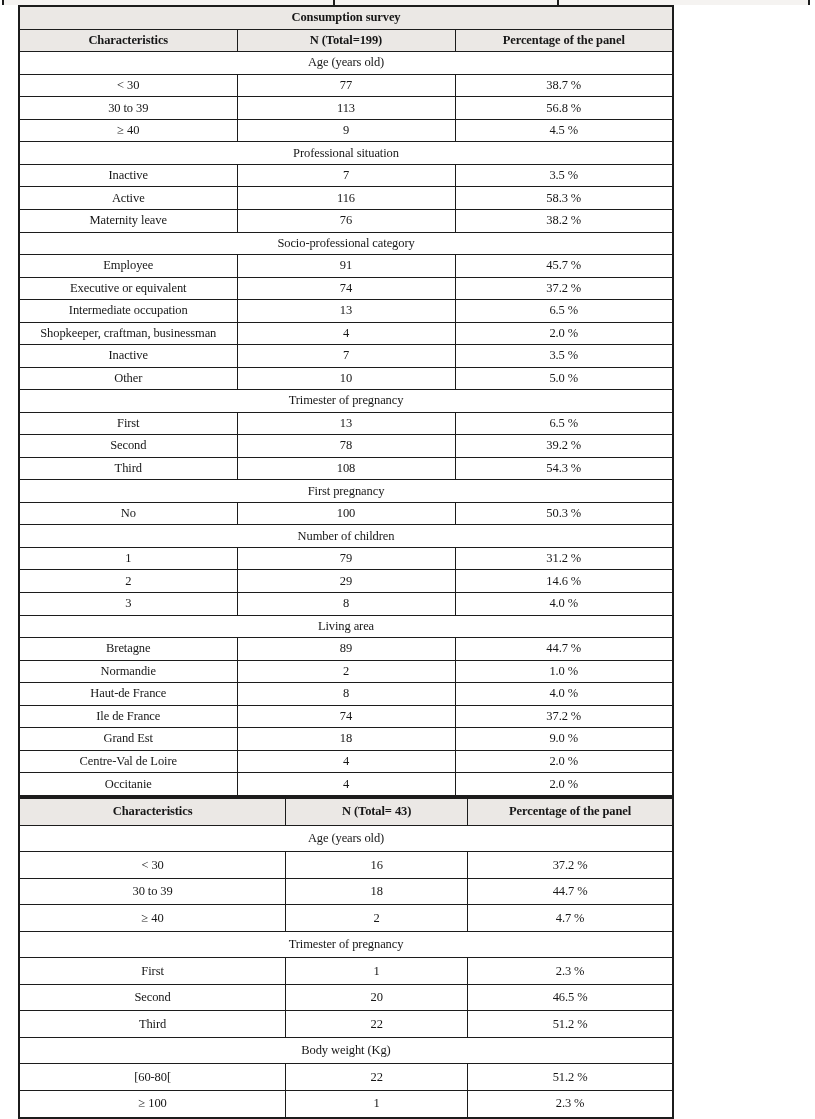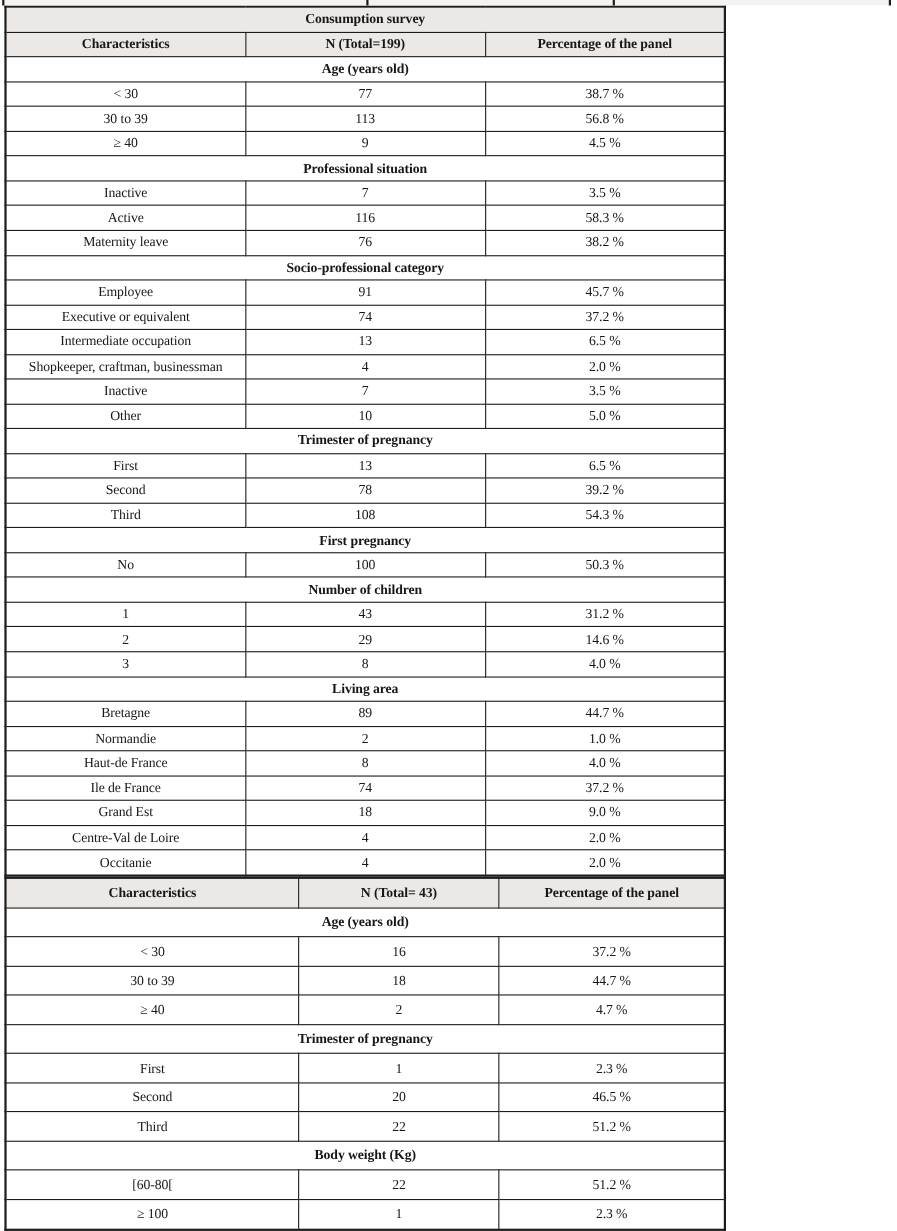--- a/index.html
+++ b/index.html
@@ -28,21 +28,21 @@
     position:relative;
     box-sizing:border-box;
   }
   .fragment-row .divider{
     position:absolute;top:0;bottom:0;width:1.5px;background:var(--border);
   }
   .fragment-row .divider.d1{left:329px;}
   .fragment-row .divider.d2{left:553px;}
 
   table.data-table{
-    margin-left:4px;
+    margin-left:18px;
     width:656px;
     border-collapse:collapse;
     table-layout:fixed;
     border:2px solid var(--border);
   }
   table.data-table.t0{height:792px;}
   table.data-table.t1{height:322px;}
   table.data-table td{
     border:1.5px solid var(--border);
     text-align:center;
@@ -56,21 +56,21 @@
     white-space:nowrap;
   }
   td.col-0{width:41.0%;}
   td.col-1{width:27.7%;}
   td.col-2{width:31.3%;}
   tr.header-row td{
     background:var(--header-bg);
     font-weight:bold;
   }
   tr.section-row td{
-    font-weight:bold;
+    font-weight:normal;
     background:var(--row-bg);
   }
 </style>
 </head>
 <body>
 
 <div id="canvas">
   <div class="fragment-row">
     <span class="divider d1"></span>
     <span class="divider d2"></span>
@@ -179,21 +179,21 @@
           <tr class="data-row">
             <td class="col-0">No</td>
             <td class="col-1">100</td>
             <td class="col-2">50.3 %</td>
           </tr>
           <tr class="section-row">
             <td colspan="3">Number of children</td>
           </tr>
           <tr class="data-row">
             <td class="col-0">1</td>
-            <td class="col-1">43</td>
+            <td class="col-1">79</td>
             <td class="col-2">31.2 %</td>
           </tr>
           <tr class="data-row">
             <td class="col-0">2</td>
             <td class="col-1">29</td>
             <td class="col-2">14.6 %</td>
           </tr>
           <tr class="data-row">
             <td class="col-0">3</td>
             <td class="col-1">8</td>

